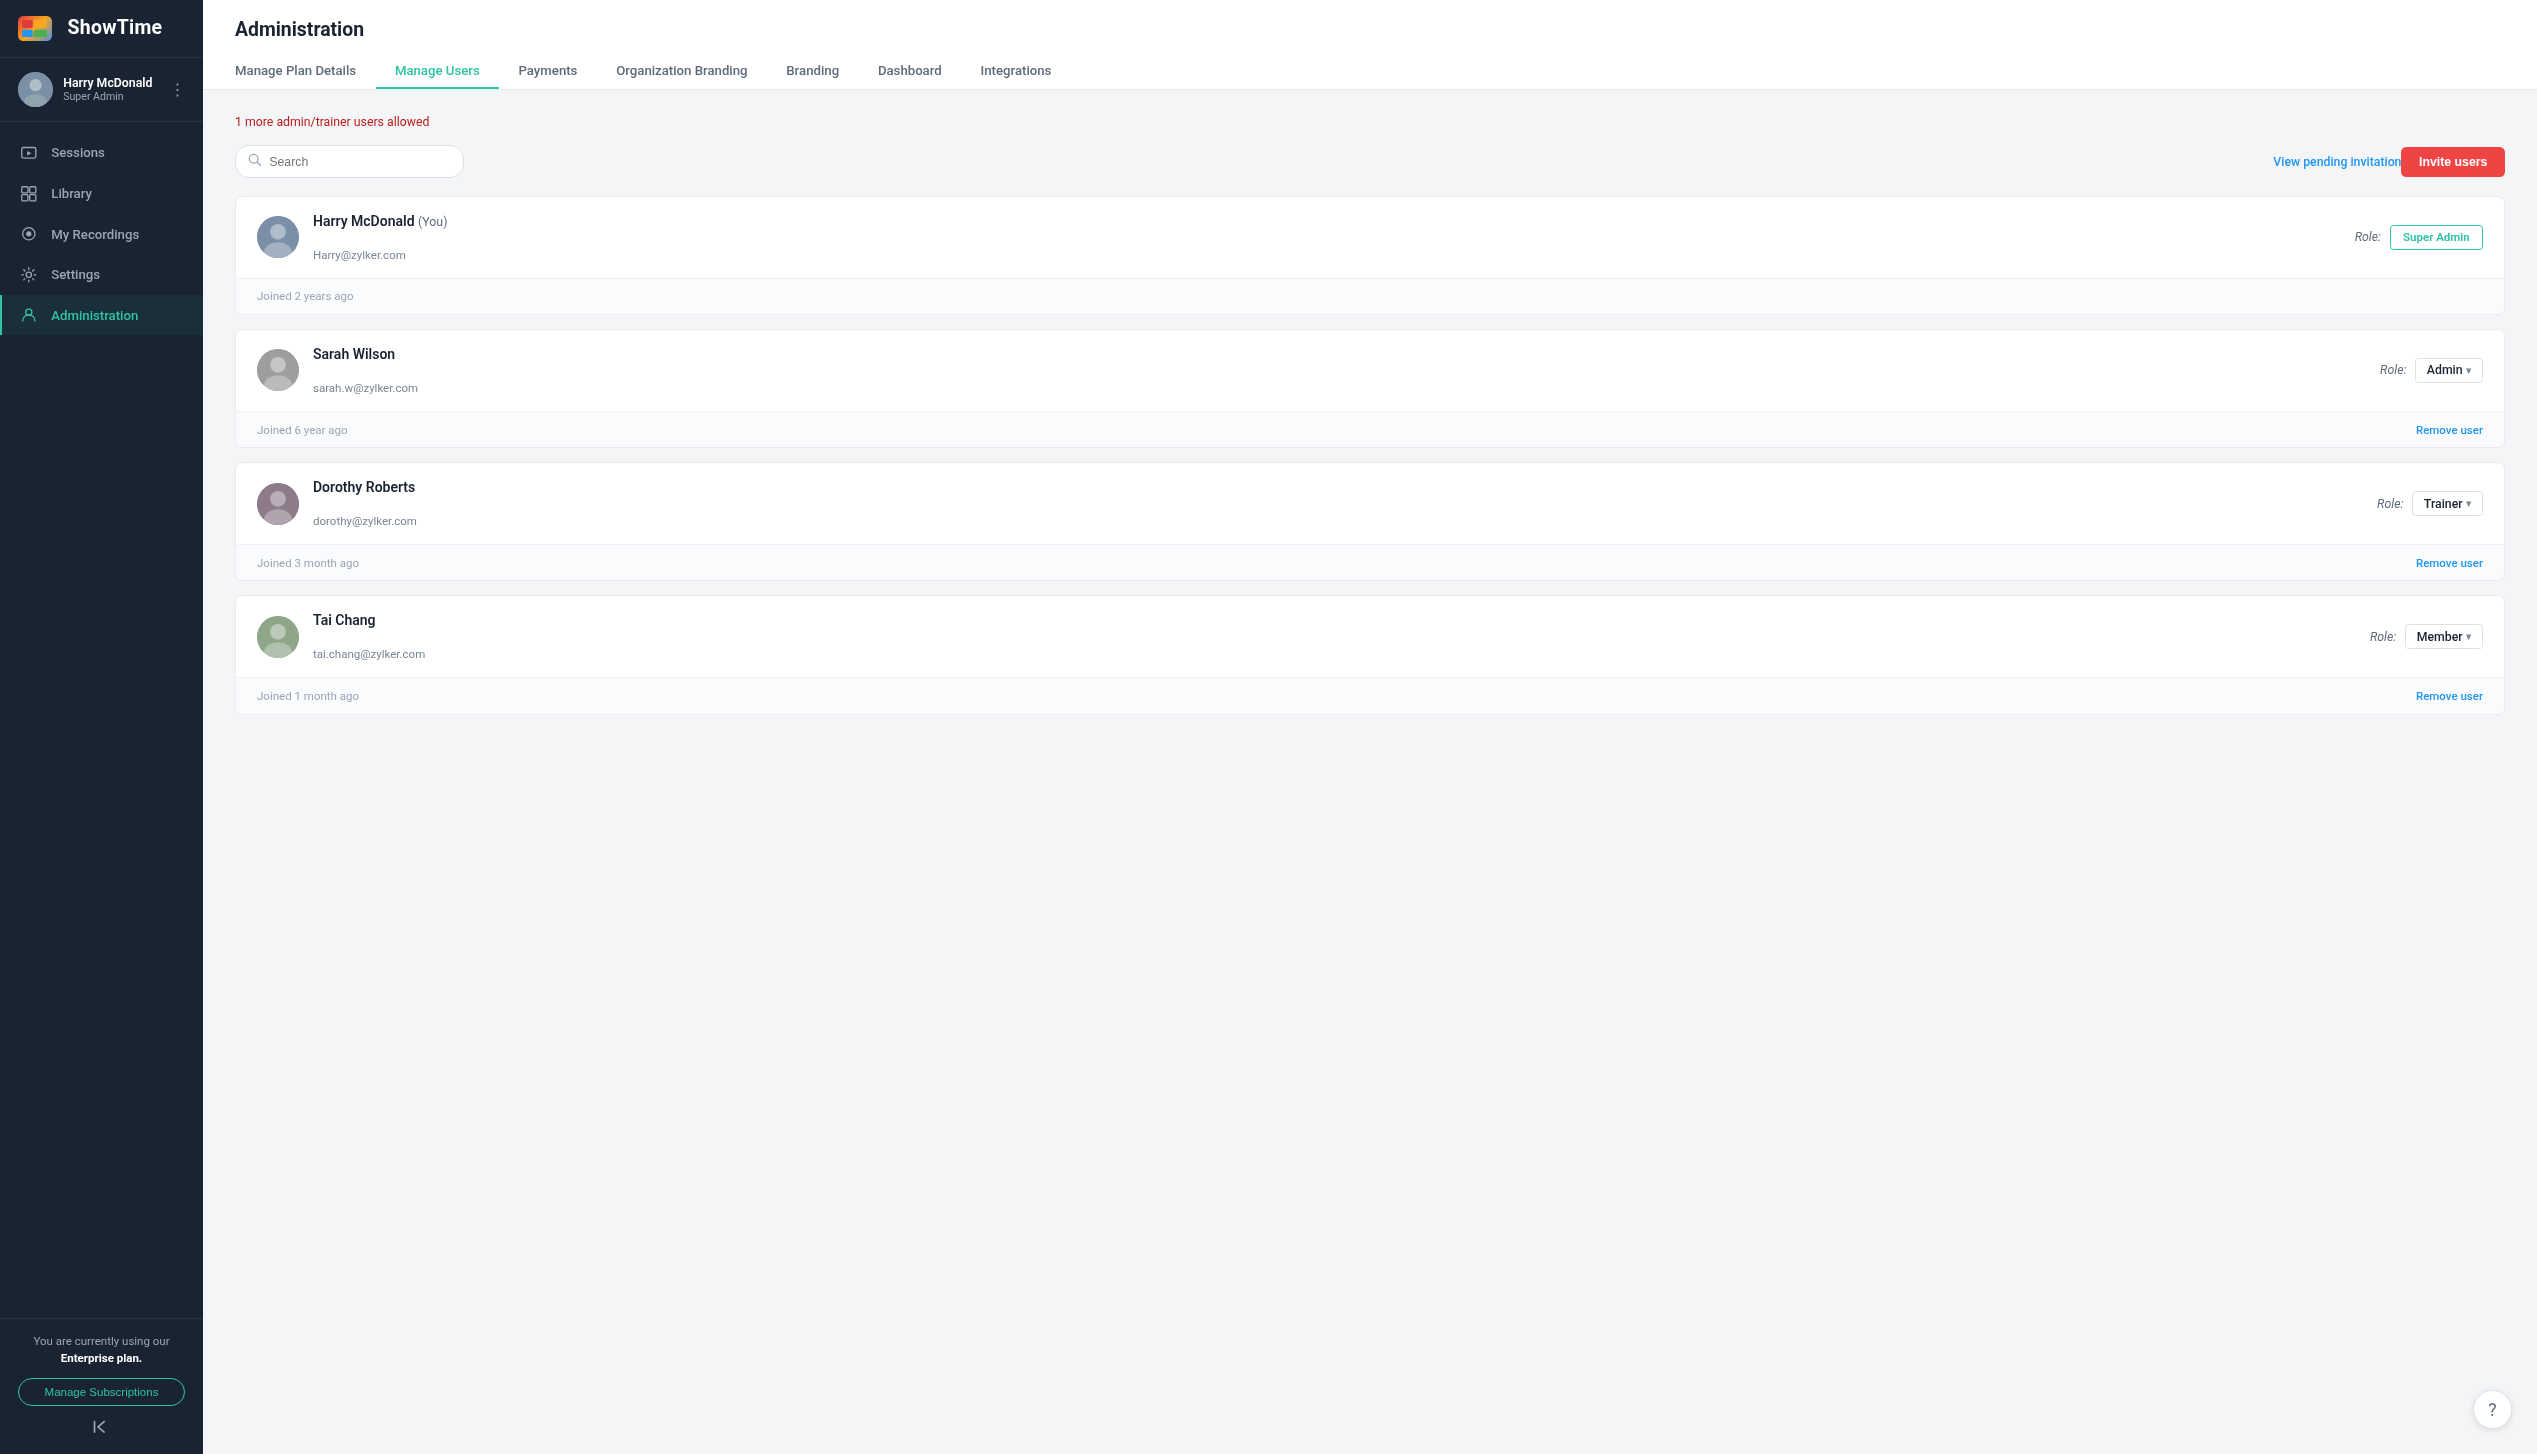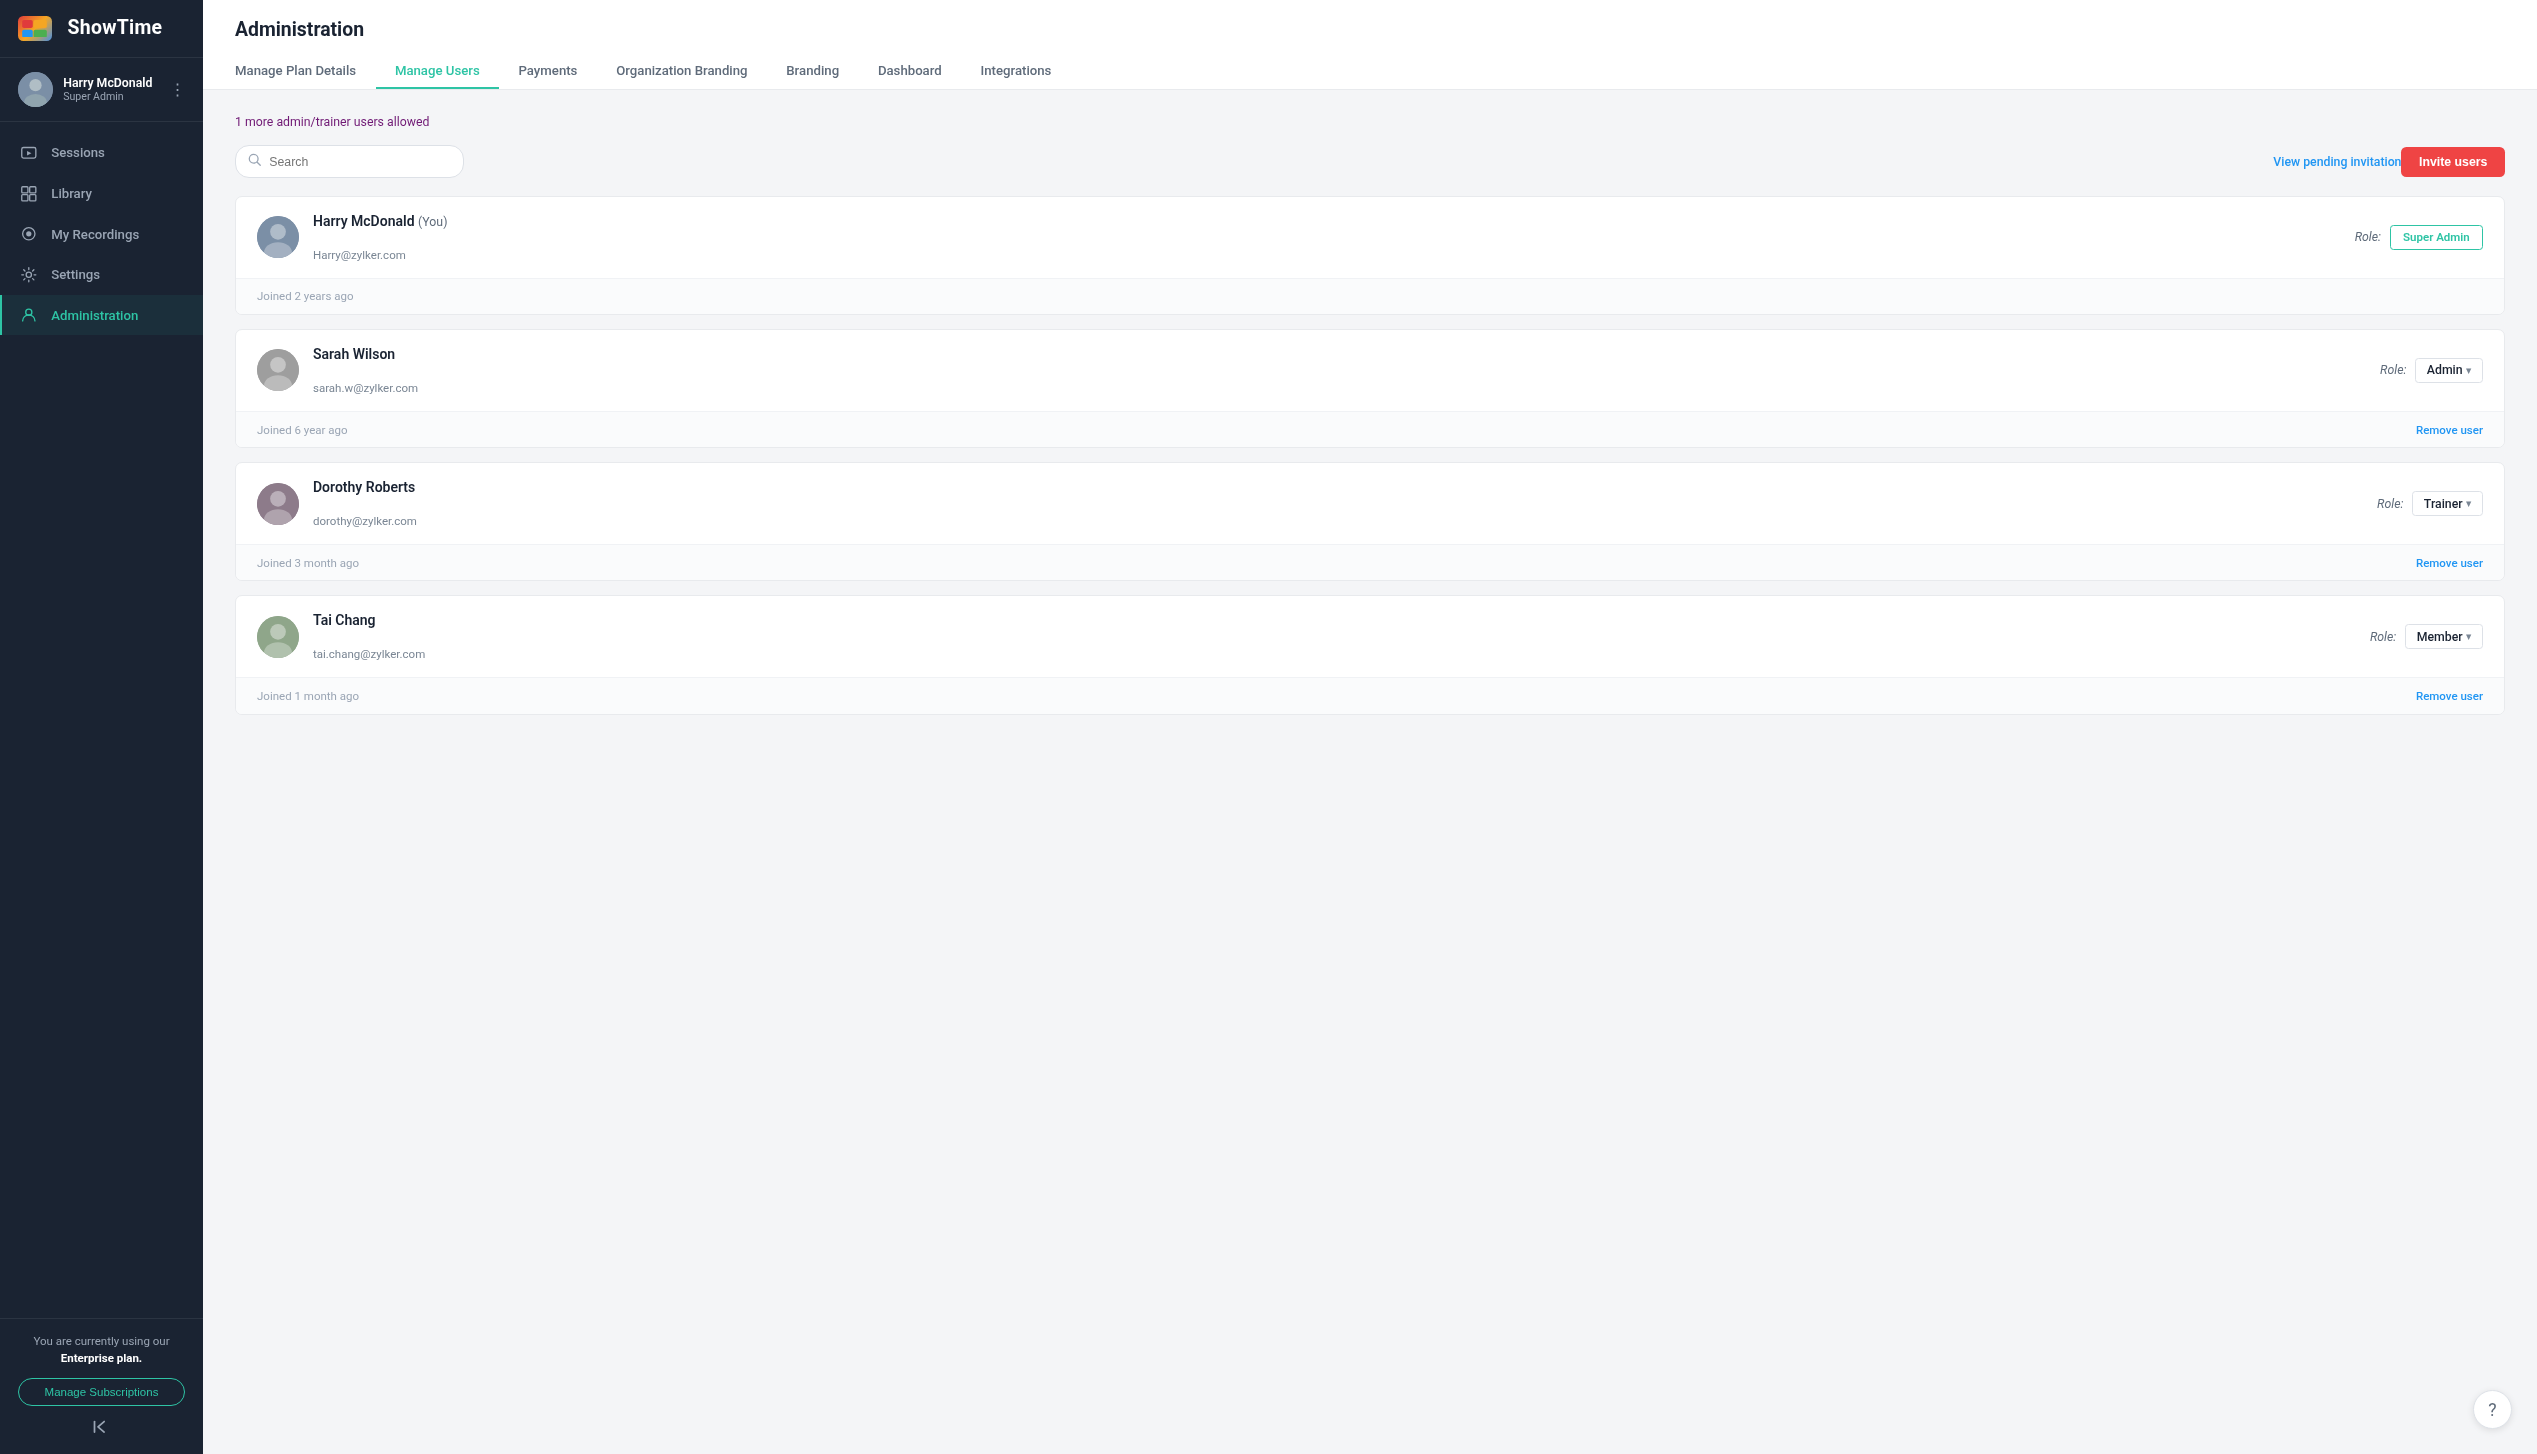--- a/index.html
+++ b/index.html
@@ -135,21 +135,21 @@
     .tab.active { color: #2ec4a5; border-bottom-color: #2ec4a5; }
 
     .content {
       flex: 1;
       overflow-y: auto;
       padding: 25px 32px;
     }
 
     .allowed-text {
       font-size: 12.3px;
-      color: #701a75;
+      color: #b91c1c;
       margin-bottom: 16px;
     }
 
     .toolbar {
       display: flex;
       align-items: center;
       justify-content: space-between;
       margin-bottom: 17.6px;
     }
     .search-box {

